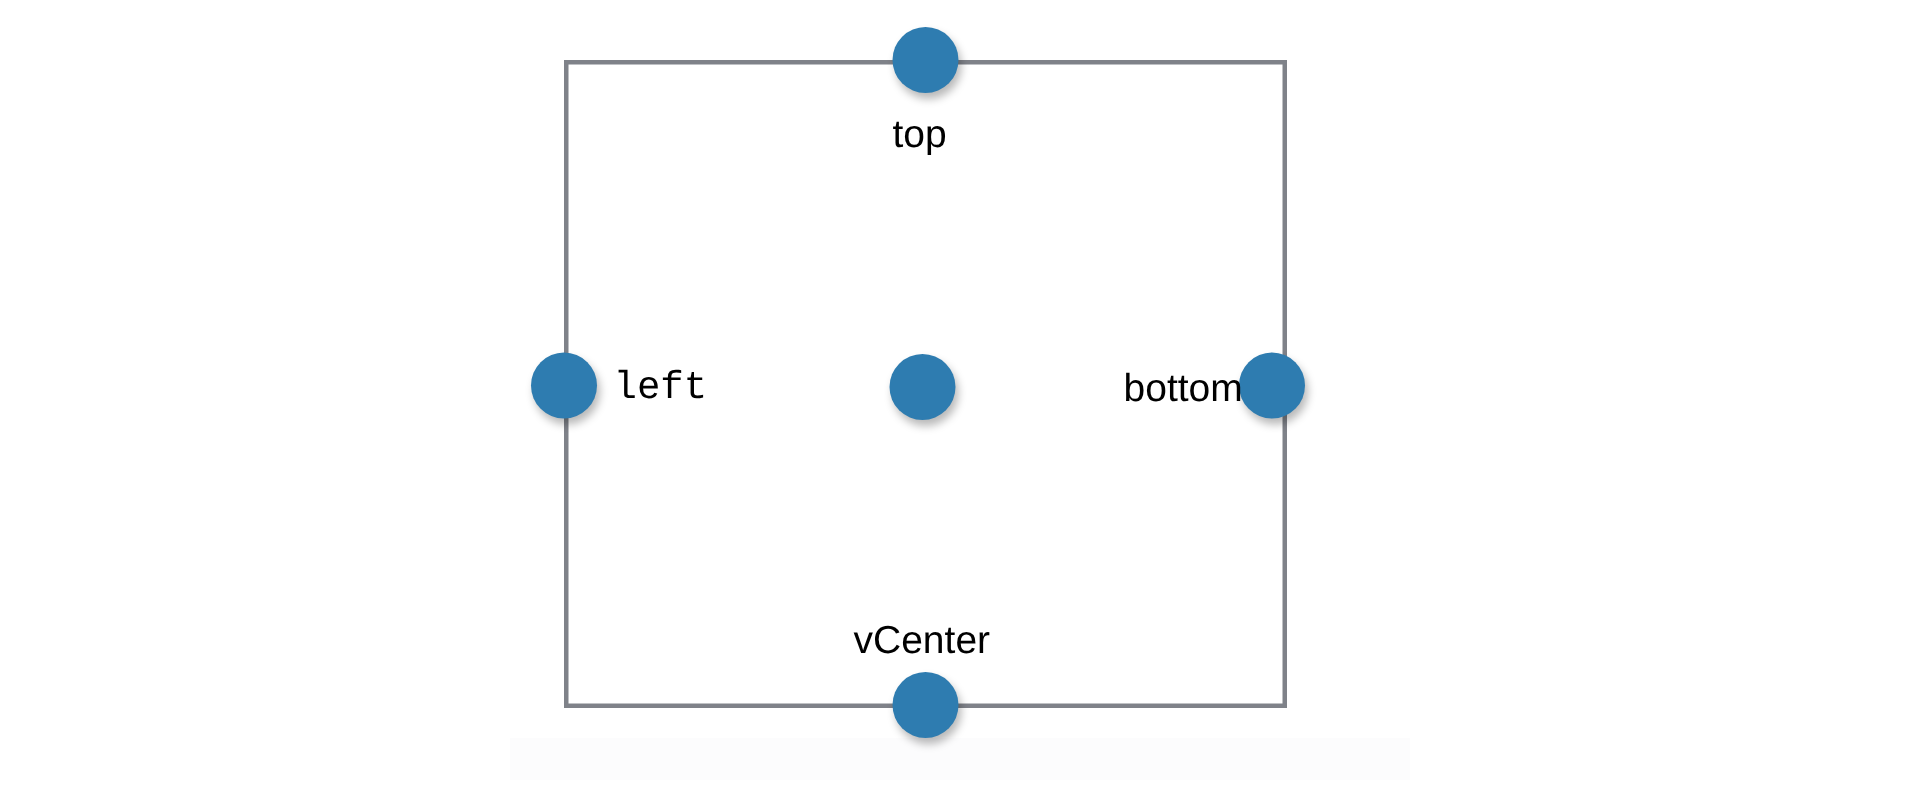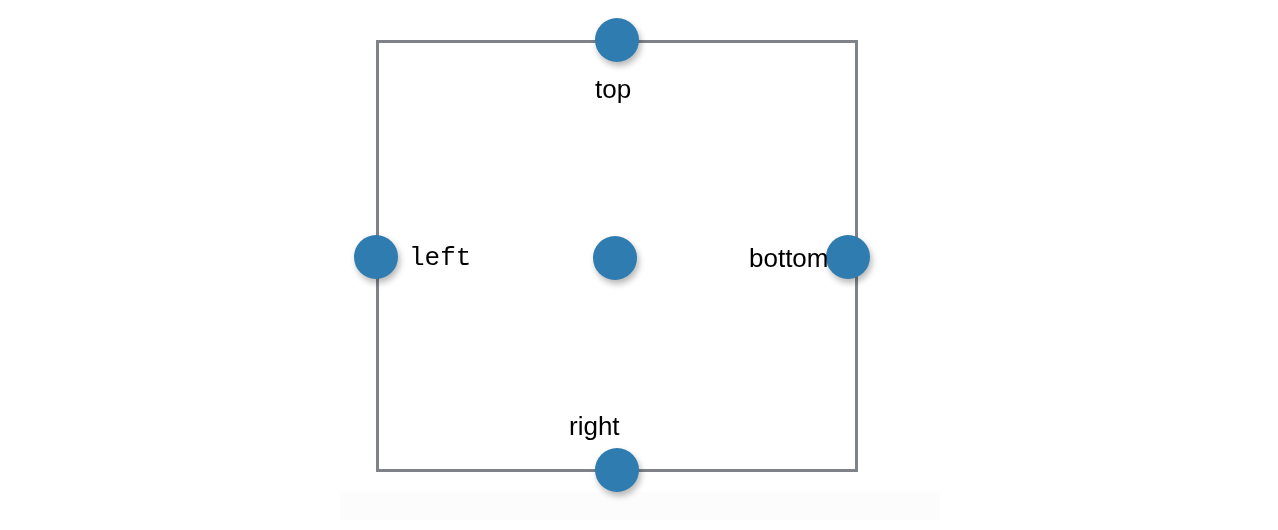--- a/index.html
+++ b/index.html
@@ -78,15 +78,15 @@
 
   <div class="handle handle-top"></div>
   <div class="handle handle-left"></div>
   <div class="handle handle-center"></div>
   <div class="handle handle-right"></div>
   <div class="handle handle-bottom"></div>
 
   <div class="label label-top">top</div>
   <div class="label label-left">left</div>
   <div class="label label-right">bottom</div>
-  <div class="label label-bottom">right</div>
+  <div class="label label-bottom">vCenter</div>
 
 </div>
 
 </body></html>

